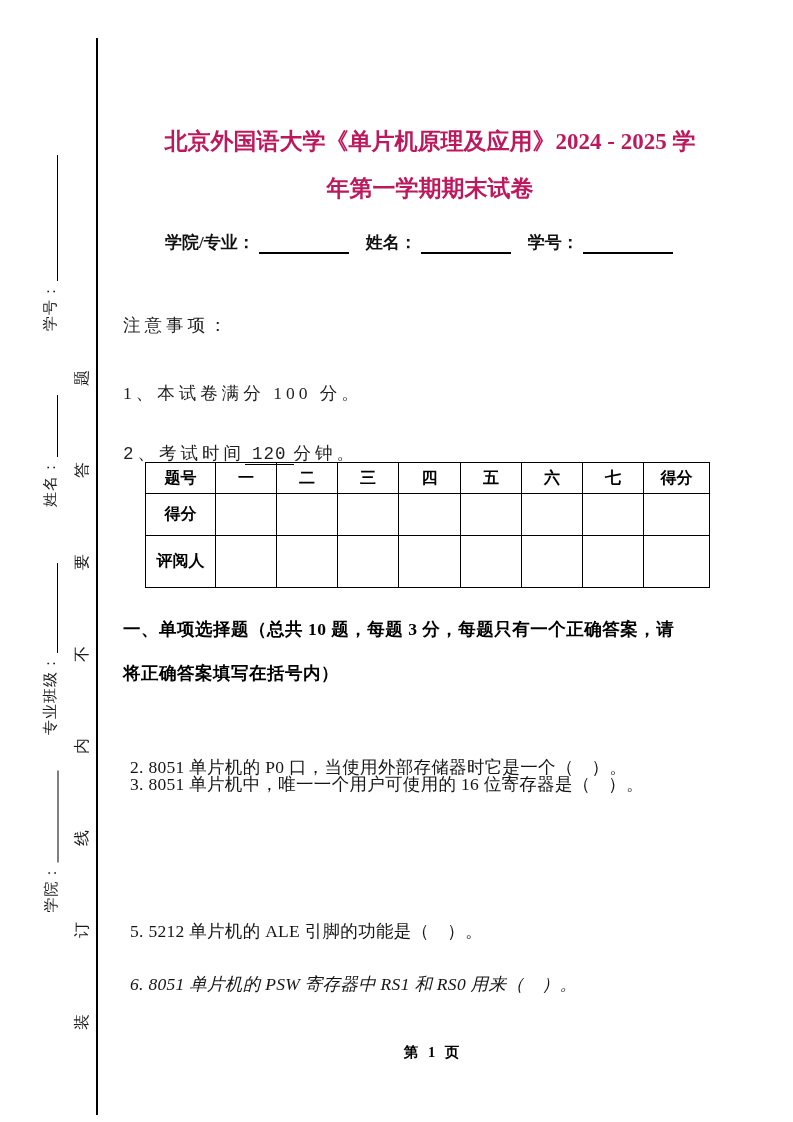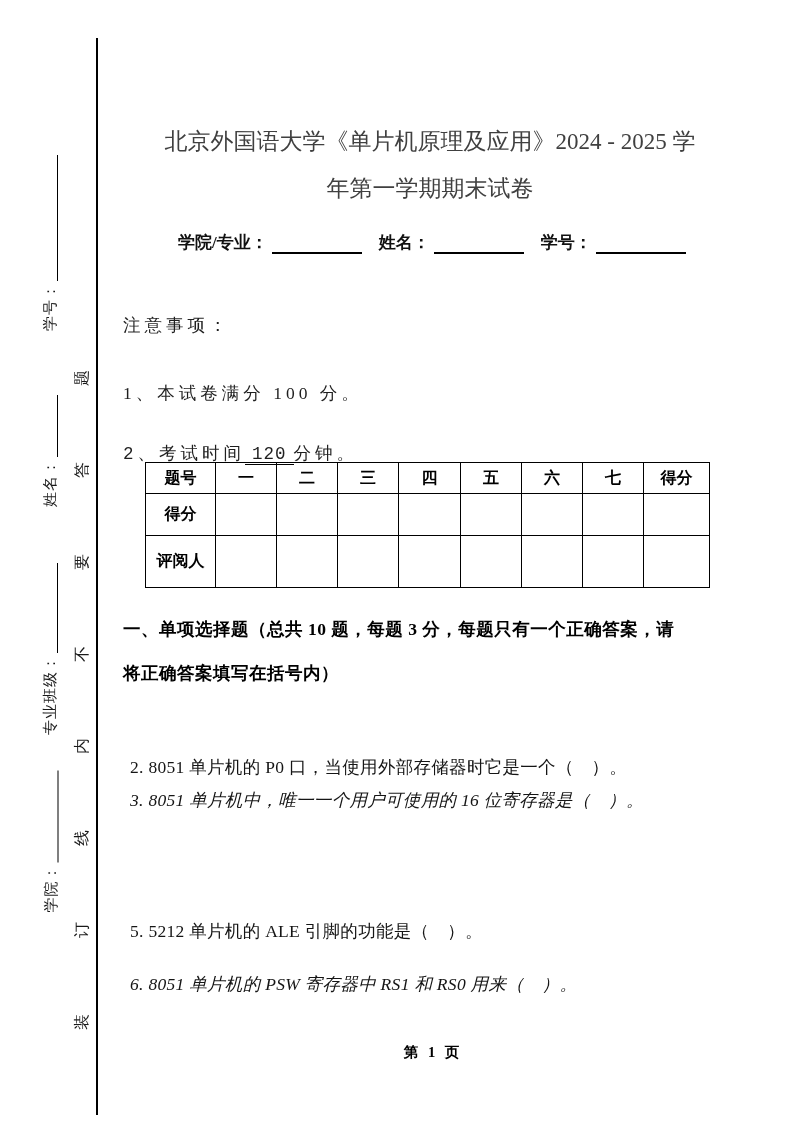--- a/index.html
+++ b/index.html
@@ -58,28 +58,28 @@
     letter-spacing: 76px;
     white-space: nowrap;
     color: #1a1a1a;
   }
 
   
   .title {
     position: absolute;
     left: 100px; top: 118px; width: 660px;
     text-align: center;
-    font-weight: normal;
+    font-weight: bold;
     font-size: 23px;
     line-height: 47px;
-    color: #404040;
+    color: #be185d;
   }
   .fields-row {
     position: absolute;
-    left: 178px; top: 231px;
+    left: 165px; top: 231px;
     display: flex;
     align-items: flex-end;
     font-weight: bold;
     font-size: 17px;
     white-space: nowrap;
   }
   .fields-row .fitem { display: flex; align-items: flex-end; margin-right: 17px; }
   .fields-row .fblank {
     display: inline-block;
     width: 90px; height: 20px;
@@ -125,21 +125,21 @@
   .question {
     position: absolute;
     left: 130px; width: 620px;
     font-size: 17.5px;
     letter-spacing: 0.3px;
     color: #151515;
     white-space: nowrap;
   }
   .q-0 { top: 700px; }
   .q-1 { top: 755px; }
-  .q-2 { top: 788px; font-style: italic; }
+  .q-2 { top: 772px; }
   .q-3 { top: 865px; }
   .q-4 { top: 919px; }
   .q-5 { top: 972px; font-style: italic; }
 
   .footer {
     position: absolute;
     left: 123px; top: 1043px; width: 620px;
     text-align: center;
     font-weight: bold;
     font-size: 14.5px;

